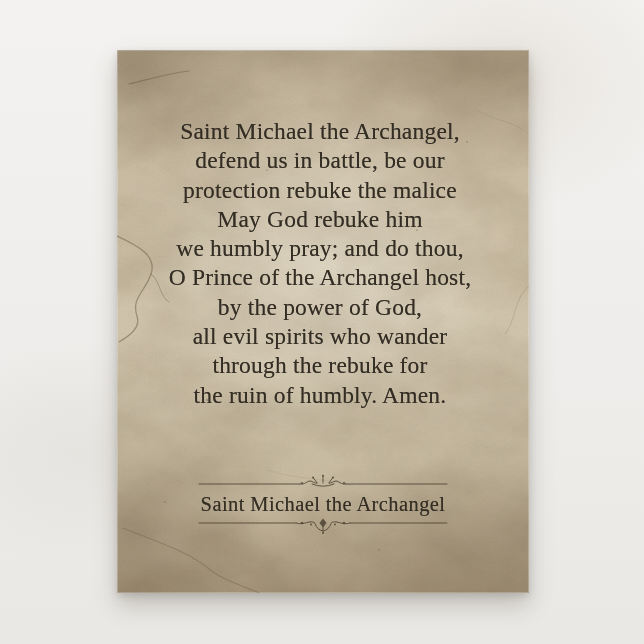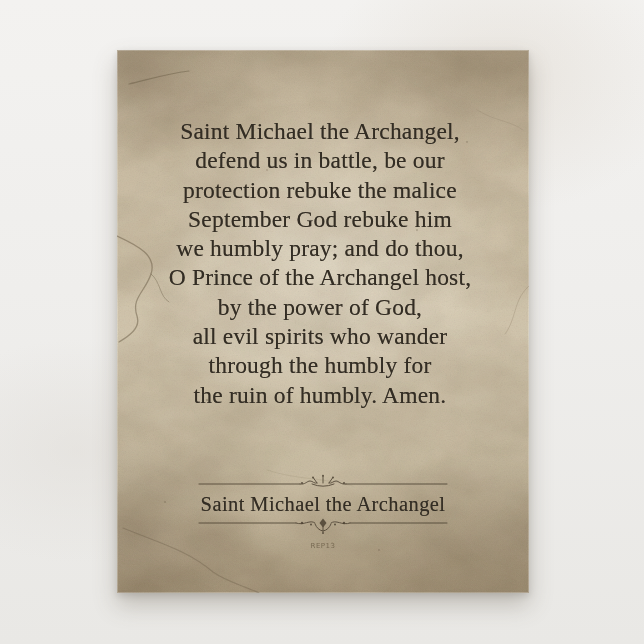--- a/index.html
+++ b/index.html
@@ -97,26 +97,26 @@
         <circle cx="48" cy="452" r="1.1" opacity="0.25"></circle>
       </g>
     </svg>
 
     <div class="content">
 
       <div class="prayer">
         <div>Saint Michael the Archangel,</div>
         <div>defend us in battle, be our</div>
         <div>protection rebuke the malice</div>
-        <div>September God rebuke him</div>
+        <div>May God rebuke him</div>
         <div>we humbly pray; and do thou,</div>
         <div>O Prince of the Archangel host,</div>
         <div>by the power of God,</div>
         <div>all evil spirits who wander</div>
-        <div>through the humbly for</div>
+        <div>through the rebuke for</div>
         <div>the ruin of humbly. Amen.</div>
       </div>
 
       <div class="footer">
         <svg class="divider" width="250" height="16" viewBox="0 0 250 16" xmlns="http://www.w3.org/2000/svg">
           <g fill="none" stroke="#4d4233" stroke-width="1" stroke-linecap="round" opacity="0.85">
             <path d="M1 10 H102"></path>
             <path d="M148 10 H249"></path>
             <path d="M102 10 c5 1 7 -3 10 -3 s4 3 7 2"></path>
             <path d="M148 10 c-5 1 -7 -3 -10 -3 s-4 3 -7 2"></path>
@@ -148,18 +148,17 @@
           <g fill="#4d4233" opacity="0.85">
             <path d="M125 1.5 l3.5 4.5 -3.5 4.5 -3.5 -4.5 z"></path>
             <circle cx="104" cy="6" r="1.2"></circle>
             <circle cx="146" cy="6" r="1.2"></circle>
             <circle cx="113" cy="7.5" r="1"></circle>
             <circle cx="137" cy="7.5" r="1"></circle>
             <circle cx="125" cy="16" r="1"></circle>
           </g>
         </svg>
 
-        <div class="artist-mark">REP13</div>
       </div>
     </div>
 
   </div>
 </div>
 
 </body></html>

